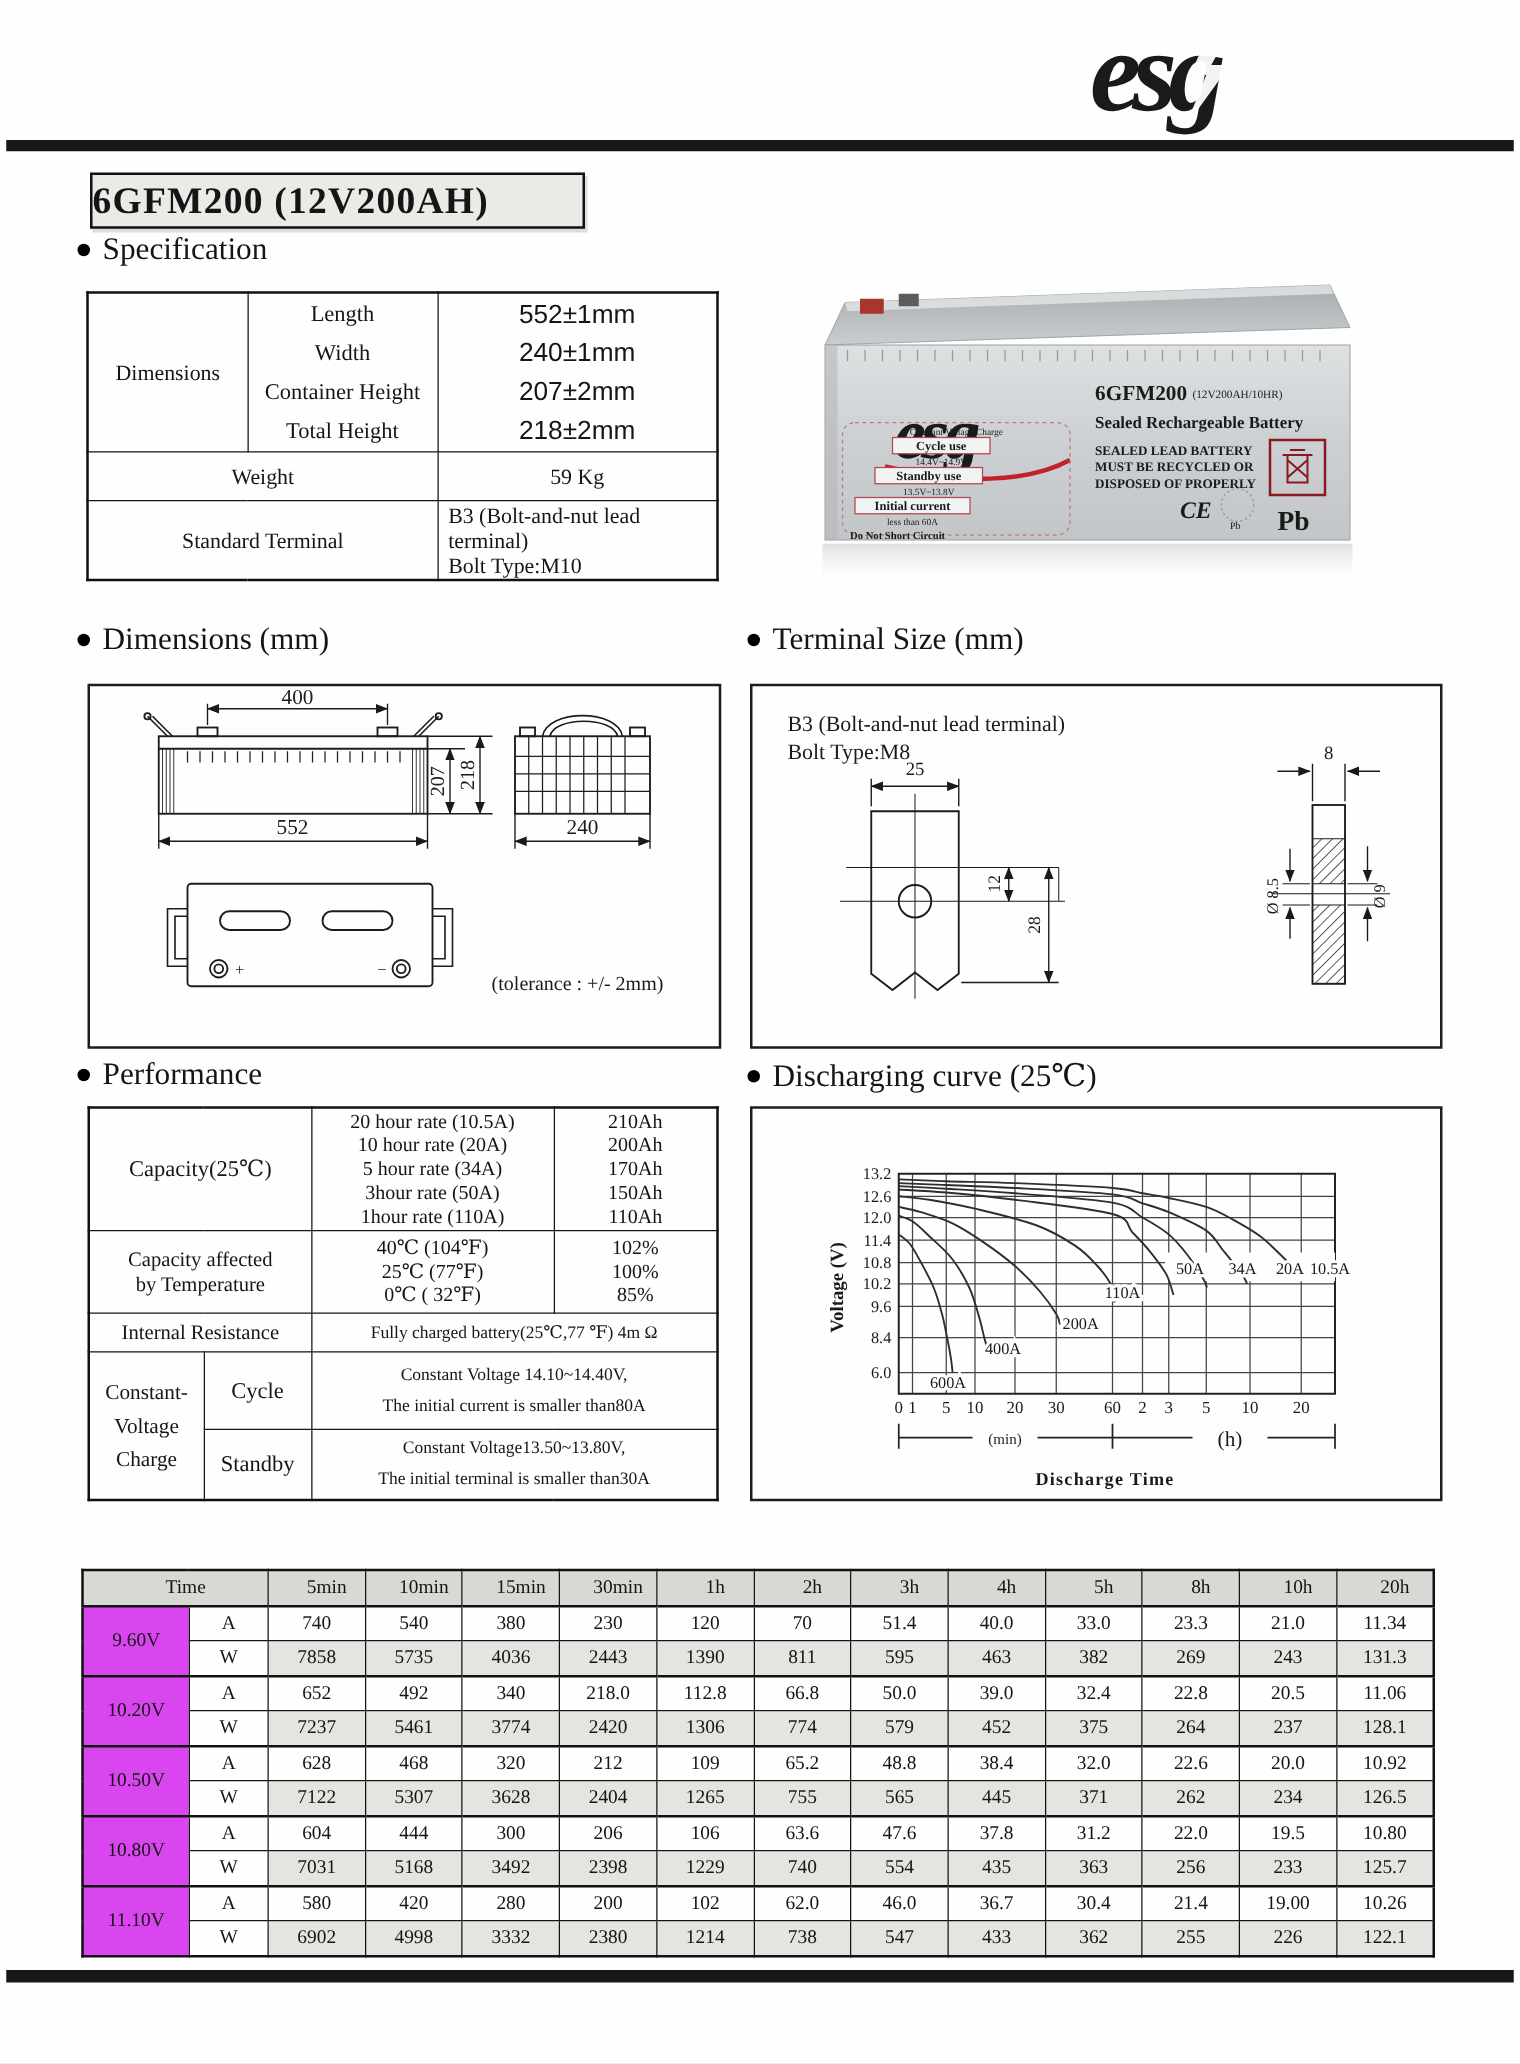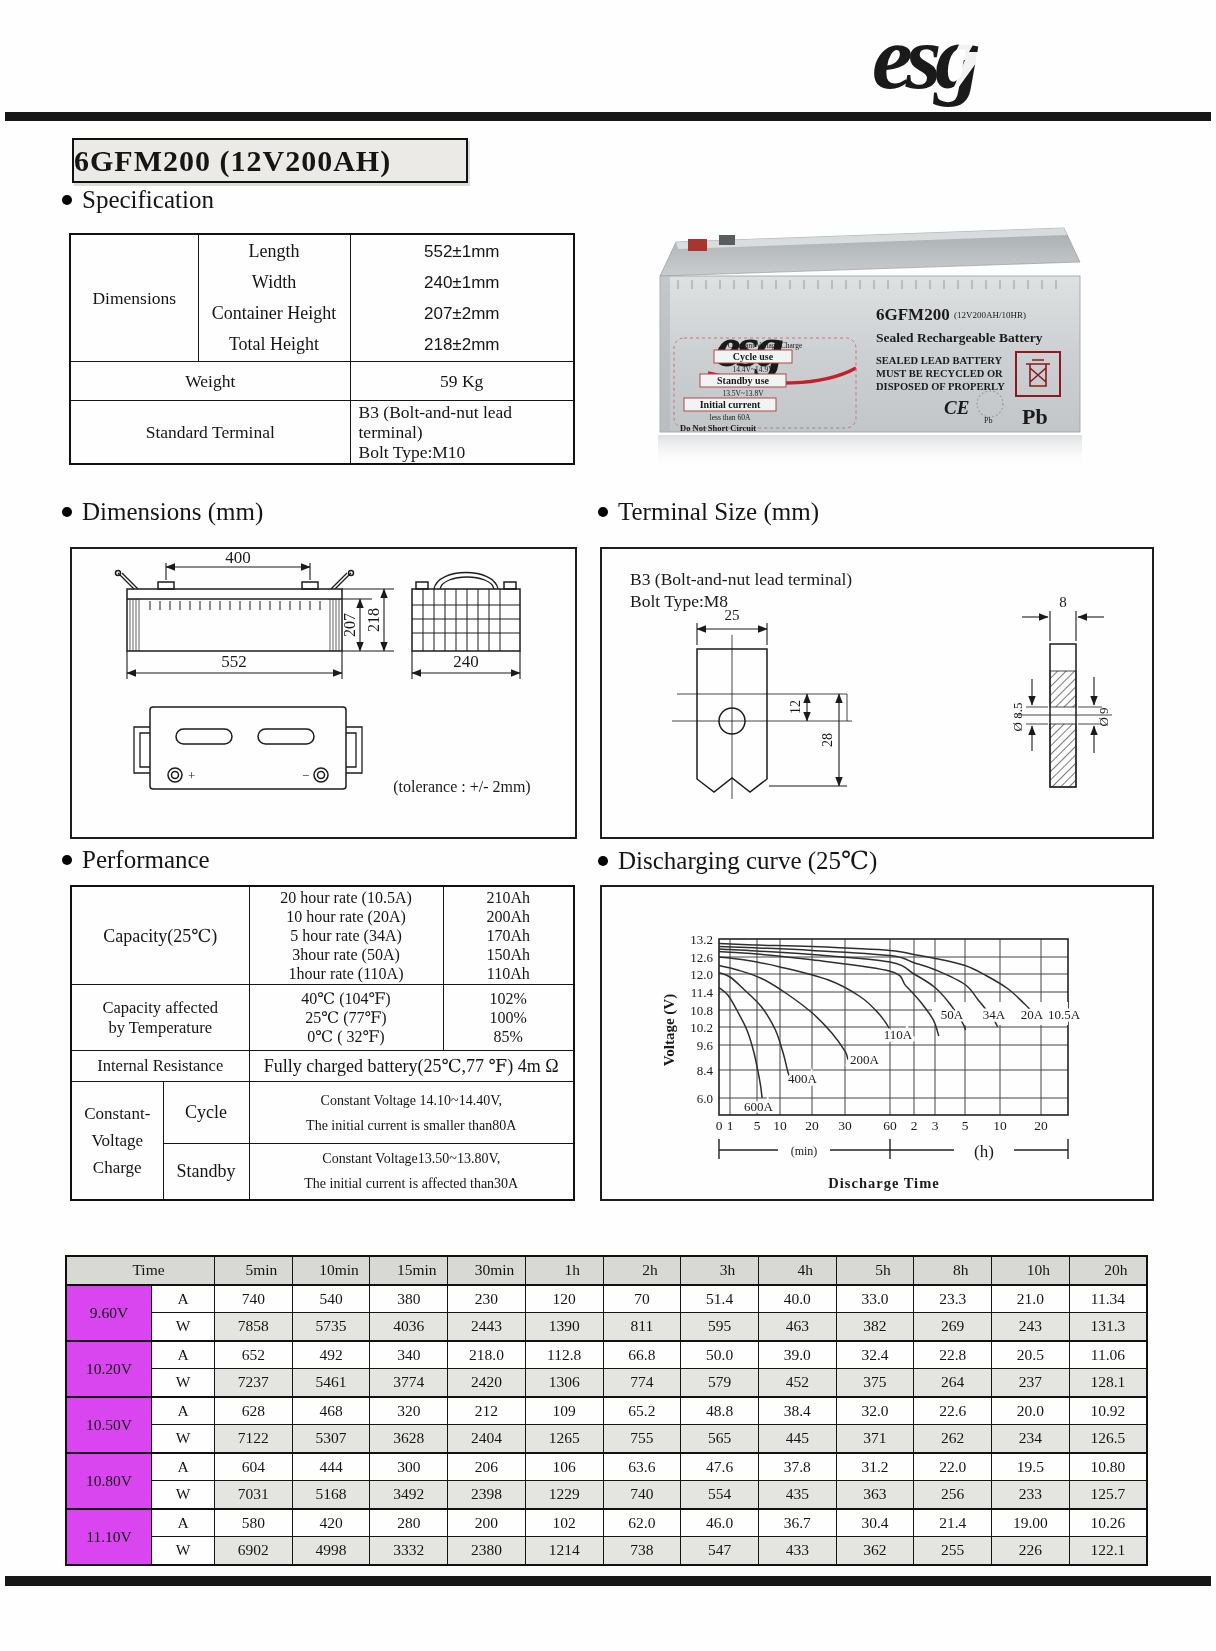--- a/index.html
+++ b/index.html
@@ -12,21 +12,21 @@
              border:2.4px solid #111;display:flex;align-items:center;
              font-size:30px;font-weight:bold;letter-spacing:1px;box-shadow:2px 3px 0 rgba(120,120,120,.25);}
   .sec{position:absolute;display:flex;align-items:center;gap:10px;font-size:25px;}
   .sec::before{content:"";width:10px;height:10px;border-radius:50%;background:#000;flex:none;}
   table{border-collapse:collapse;table-layout:fixed;}
   
   .spec{position:absolute;left:69px;top:233px;width:504px;border:2.2px solid #111;}
   .spec td{border:1.7px solid #151515;text-align:center;vertical-align:middle;font-size:17.5px;padding:1px 3px;}
   .spec .two-line div{line-height:20px;}
   .dim-lines div{line-height:31px;font-size:18px;}
-  .dim-vals div{line-height:31px;font-family:"Liberation Sans","DejaVu Sans",sans-serif;font-size:17px;}
+  .dim-vals div{line-height:31px;font-family:"Liberation Sans","DejaVu Sans",sans-serif;font-size:21px;}
   .spec .left-al{text-align:left;padding-left:8px;}
   
   .perf{position:absolute;left:70px;top:885px;width:503px;border:2.2px solid #111;}
   .perf td{border:1.7px solid #151515;text-align:center;vertical-align:middle;font-size:16.5px;padding:1px 2px;}
   .perf .lines div{line-height:19px;font-size:16px;}
   .perf .cv div{line-height:27px;font-size:17px;}
   .perf .chg div{line-height:25px;font-size:14px;}
   
   .big-title{position:absolute;left:0;top:1218px;width:1216px;text-align:center;font-size:26px;}
   .big{position:absolute;left:65px;top:1255px;width:1083px;border:2.4px solid #111;}
@@ -311,39 +311,39 @@
             <div>0℃   ( 32℉)</div>
           </td>
       <td class="lines">
             <div>102%</div>
             <div>100%</div>
             <div>85%</div>
           </td>
     </tr>
     <tr style="height:31px">
       <td colspan="2">Internal Resistance</td>
-      <td colspan="2" style="font-size:18px">Fully charged battery(25℃,77 ℉) 4m Ω</td>
+      <td colspan="2" style="font-size:14px">Fully charged battery(25℃,77 ℉) 4m Ω</td>
     </tr>
     <tr style="height:62px">
       <td rowspan="2" class="cv">
             <div>Constant-</div>
             <div>Voltage</div>
             <div>Charge</div>
           </td>
       <td style="font-size:18px">Cycle</td>
       <td colspan="2" class="chg">
             <div>Constant Voltage 14.10~14.40V,</div>
             <div>The initial current is smaller than80A</div>
           </td>
     </tr>
     <tr style="height:56px">
       <td style="font-size:18px">Standby</td>
       <td colspan="2" class="chg">
             <div>Constant Voltage13.50~13.80V,</div>
-            <div>The initial current is affected than30A</div>
+            <div>The initial terminal is smaller than30A</div>
           </td>
     </tr>
   </tbody>
     </table>
 
   <div class="sec" style="left:598px;top:846px;">
     <span>Discharging curve (25℃)</span>
   </div>
   <div class="figbox" style="left:600px;top:885px;width:550px;height:312px;">
     <svg id="curve-svg" width="550" height="312" viewBox="0 0 550 312">

